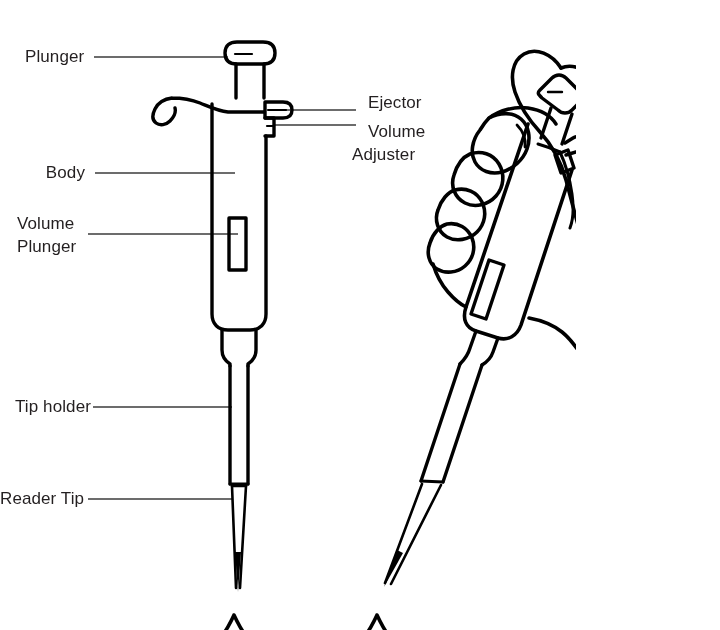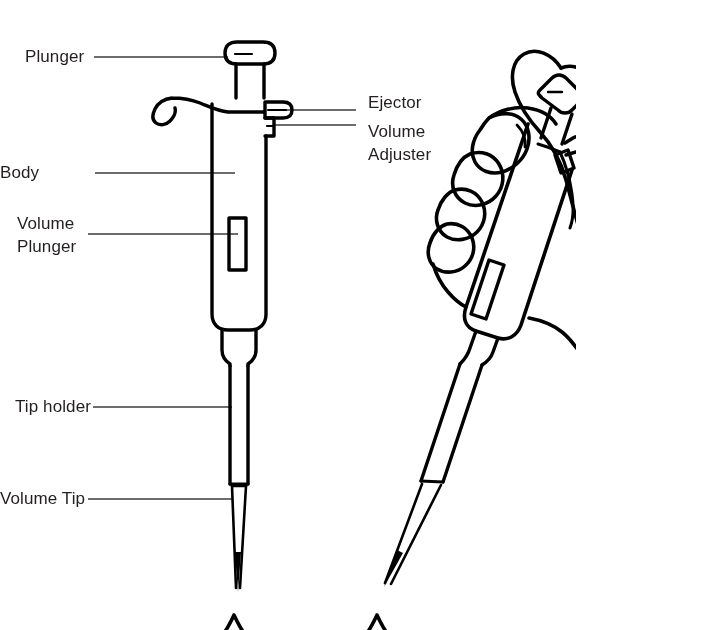--- a/index.html
+++ b/index.html
@@ -28,20 +28,21 @@
   .label {
     position: absolute;
     font-family: "Liberation Sans", sans-serif;
     font-size: 17px;
     line-height: 21px;
     color: #231f20;
     white-space: pre;
     letter-spacing: 0.1px;
   }
   .label.right-align {
+    text-align: right;
   }
   .label.left-align {
     text-align: left;
   }
   .ink {
     fill: none;
     stroke: #000000;
     stroke-linecap: round;
     stroke-linejoin: round;
   }
@@ -187,24 +188,24 @@
       <path class="ink" stroke-width="3.0" d="M361,620 C367,617 387,617 393,620"></path>
     </g>
 
   </svg>
 
   <div class="label left-align" style="left:25px; top:14px;">Plunger</div>
 
   <div class="label left-align" style="left:368px; top:60px;">Ejector</div>
 
   <div class="label left-align" style="left:368px; top:89px;">Volume</div>
-  <div class="label left-align" style="left:368px; top:112px;">Adjuster</div>
+  <div class="label left-align" style="left:352px; top:112px;">Adjuster</div>
 
   <div class="label right-align" style="left:0px; top:130px; width:85px;">Body</div>
 
   <div class="label left-align" style="left:17px; top:181px;">Volume</div>
   <div class="label left-align" style="left:17px; top:204px;">Plunger</div>
 
   <div class="label left-align" style="left:15px; top:364px;">Tip holder</div>
 
-  <div class="label left-align" style="left:0px; top:456px;">Volume Tip</div>
+  <div class="label left-align" style="left:0px; top:456px;">Reader Tip</div>
 
 </div>
 
 </body></html>

